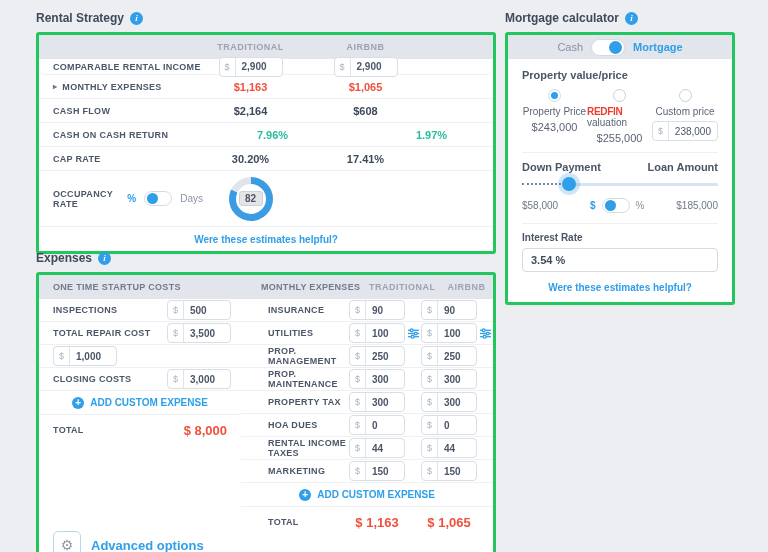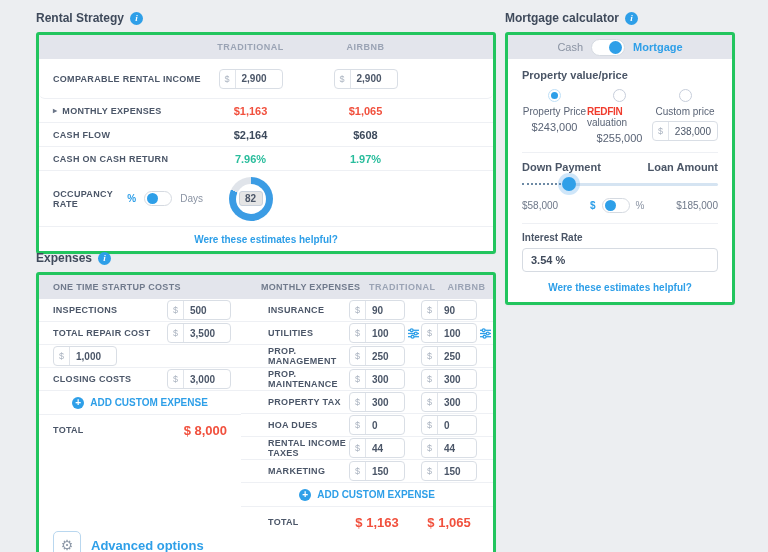--- a/index.html
+++ b/index.html
@@ -102,21 +102,21 @@
     <span class="info-icon">i</span>
   </div>
   <div class="panel">
     <div class="strip" style="height:24px; padding:0 14px;">
       <span class="rlabel"></span>
       <span class="rcol col-h">TRADITIONAL</span>
       <span class="rgap"></span>
       <span class="rcol col-h">AIRBNB</span>
     </div>
 
-    <div class="row" style="height:40px;border-radius:6px;">
+    <div class="row" style="height:16px;border-radius:6px;">
       <span class="rlabel lbl">COMPARABLE RENTAL INCOME</span>
       <span class="rcol">
         <span class="money-input" style="width:64px;">
           <span class="cur">$</span>
           <span class="val">2,900</span>
         </span>
       </span>
       <span class="rgap"></span>
       <span class="rcol">
         <span class="money-input" style="width:64px;">
@@ -136,27 +136,33 @@
       <span class="rcol cellval val-red">$1,065</span>
     </div>
 
     <div class="row" style="height:24px;">
       <span class="rlabel lbl">CASH FLOW</span>
       <span class="rcol cellval val-dark">$2,164</span>
       <span class="rgap"></span>
       <span class="rcol cellval val-dark">$608</span>
     </div>
 
-    <div class="row" style="height:24px;">
+    <div class="row" style="height:24px;justify-content:space-between;">
       <span class="rlabel lbl">CASH ON CASH RETURN</span>
       <span class="rcol cellval val-green">7.96%</span>
       <span class="rgap"></span>
       <span class="rcol cellval val-green">1.97%</span>
     </div>
 
+    <div class="row" style="height:24px;">
+      <span class="rlabel lbl">CAP RATE</span>
+      <span class="rcol cellval val-dark">30.20%</span>
+      <span class="rgap"></span>
+      <span class="rcol cellval val-dark">17.41%</span>
+    </div>
 
     <div class="row" style="height:56px;">
       <span class="rlabel" style="gap:8px;">
         <span class="lbl">OCCUPANCY RATE</span>
         <span class="blue-b" style="font-size:10px;">%</span>
         <span class="toggle knob-left">
             <span class="knob"></span>
           </span>
         <span class="muted" style="font-size:10px;">Days</span>
       </span>

